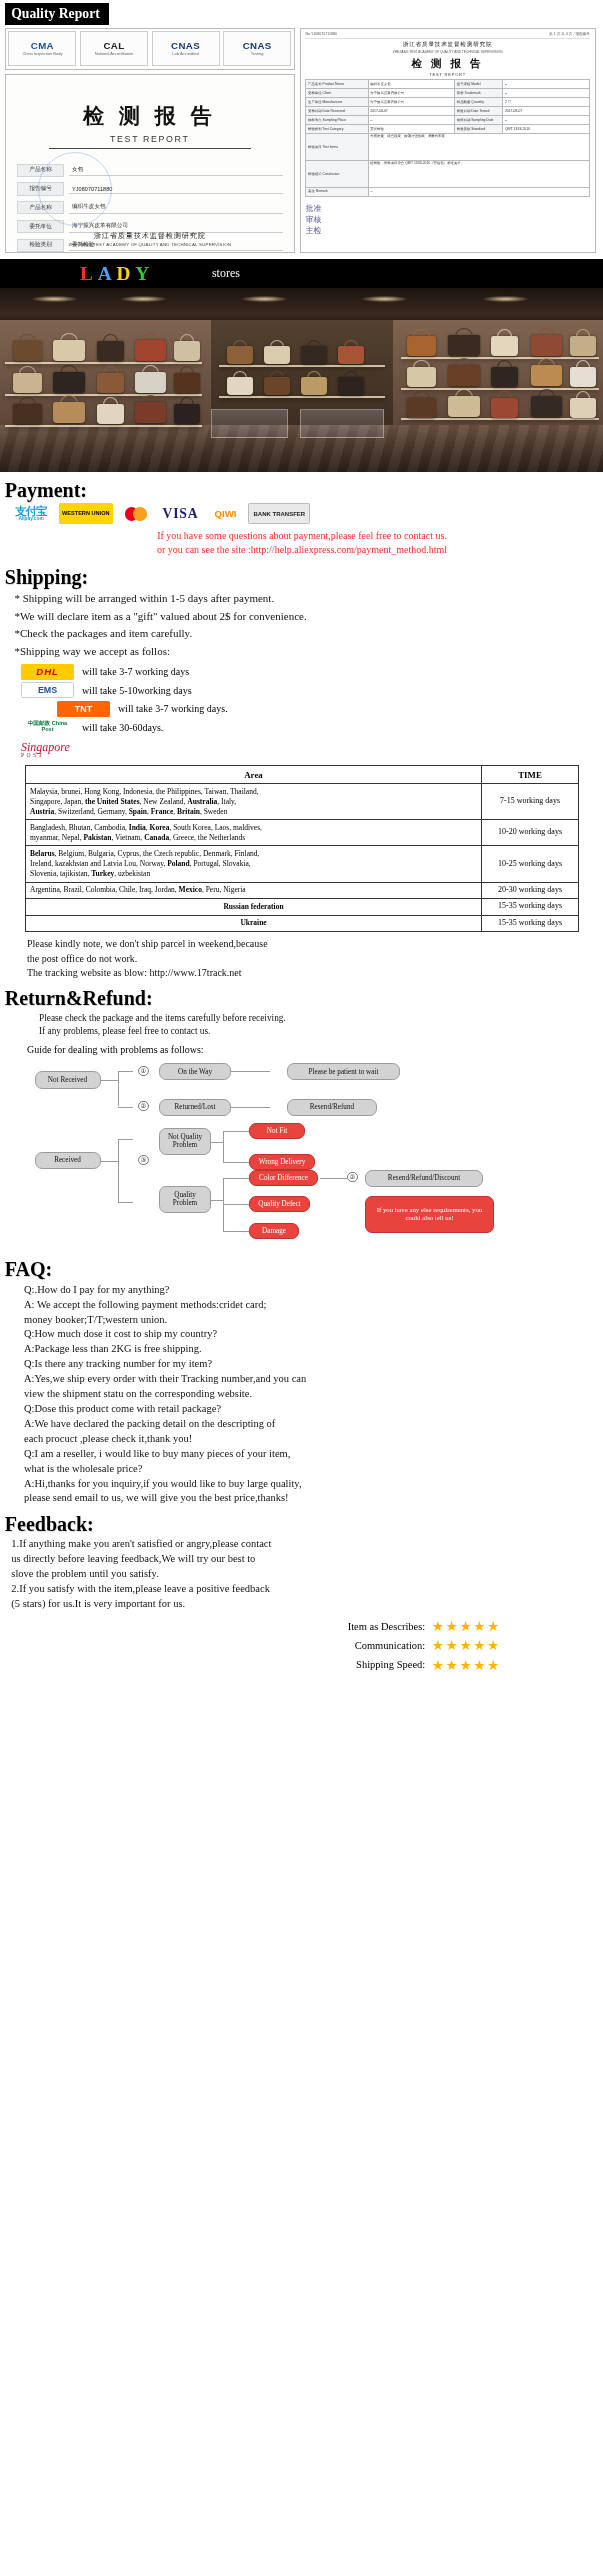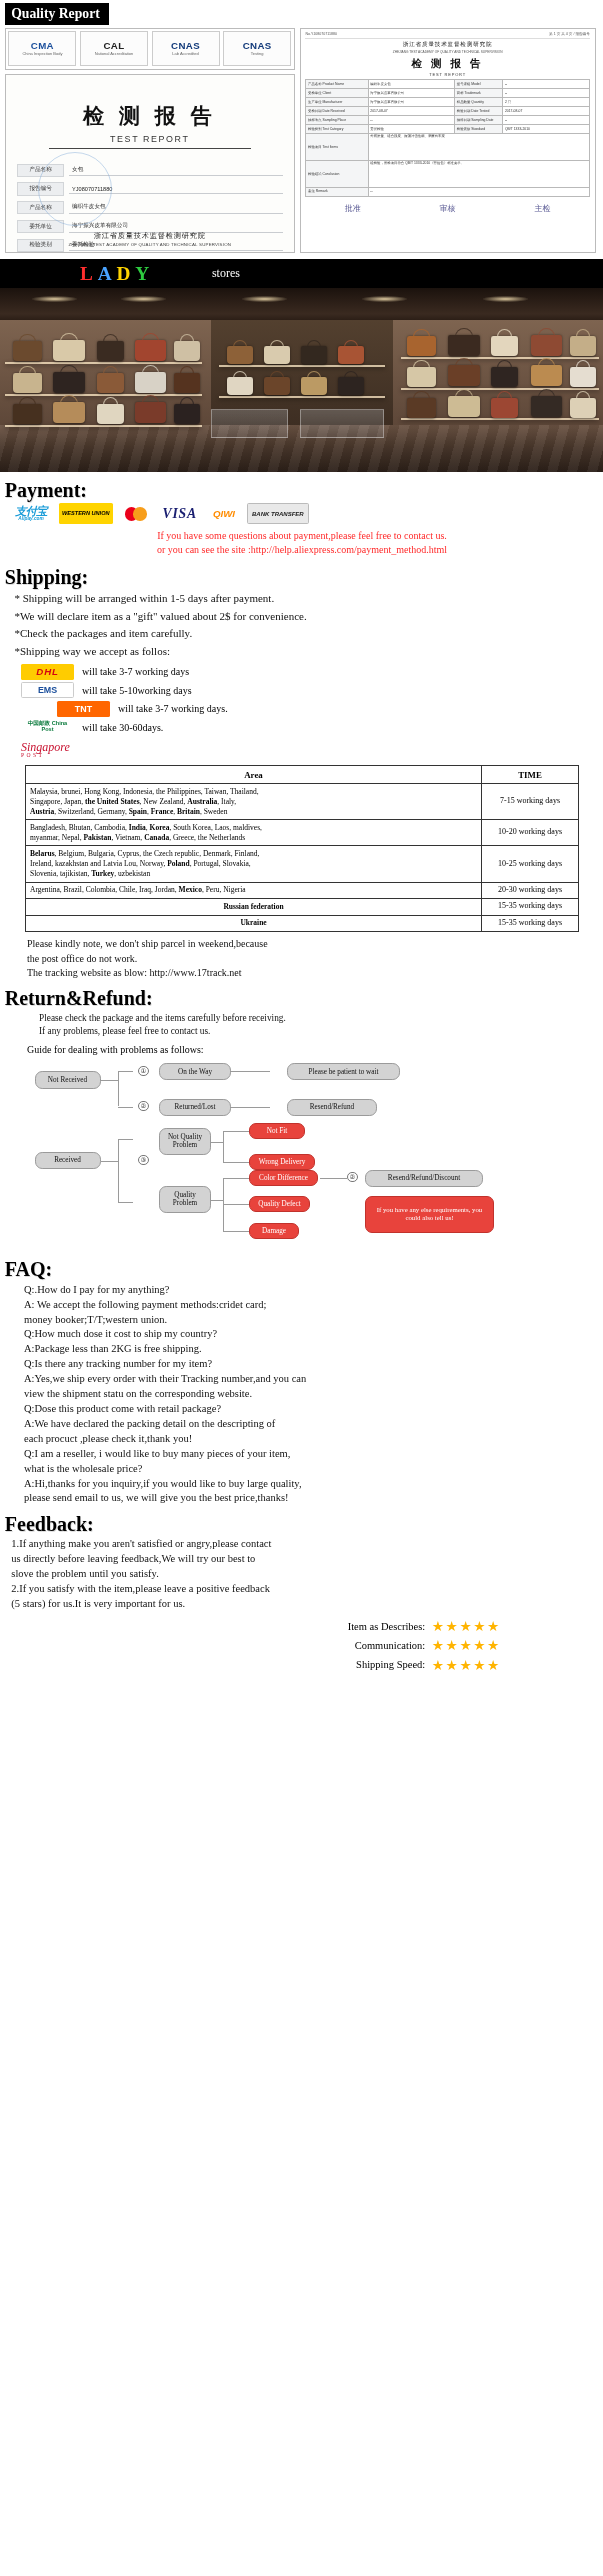--- a/index.html
+++ b/index.html
@@ -168,20 +168,21 @@
     vertical-align: middle;
     overflow: hidden;
   }
   table.cd2 td.k { background: #f4f5f6; width: 22%; }
   table.cd2 td.k2 { background: #f4f5f6; width: 17%; }
   table.cd2 td.big { height: 27px; vertical-align: top; }
   .cd2-sign {
     display: flex; justify-content: space-around; margin-top: 6.4px;
     font-family: "Liberation Serif", serif; font-size: 8px; color: #1a1a6a;
     opacity: .75;
+    flex-direction: column;
   }
 
   
   .lady-bar {
     background: #000;
     height: 29px;
     display: flex;
     align-items: center;
     padding: 0 8px;
     margin-top: 1.6px;
@@ -279,21 +280,20 @@
     padding: 0 6.4px 3.2px 11.3px;
     flex-wrap: nowrap;
   }
   .plogo {
     height: 21px;
     display: flex; align-items: center; justify-content: center;
     font-size: 7.2px; font-weight: bold;
     border-radius: 1.6px;
     padding: 0 4px;
     white-space: nowrap;
-    font-style: italic;
   }
   .plogo.alipay { color: #1a9cd8; flex-direction: column; line-height: 1; }
   .plogo.alipay .big { font-size: 11.3px; letter-spacing: -0.8px; font-family: "Liberation Serif", serif;}
   .plogo.alipay .small { font-size: 4.8px; color: #1a9cd8; }
   .plogo.wu { background: #ffd400; color: #000; font-size: 5.6px; text-align: center; line-height: 1.05; padding: 1.6px 3.2px; }
   .plogo.mc { display: flex; align-items: center; }
   .mc-c { width: 13.7px; height: 13.7px; border-radius: 50%; }
   .mc-c.r { background: #eb001b; }
   .mc-c.y { background: #f79e1b; margin-left: -5.6px; }
   .plogo.visa { color: #1a1f71; font-size: 13.7px; font-family: "Liberation Serif", serif; letter-spacing: 0.8px;}

